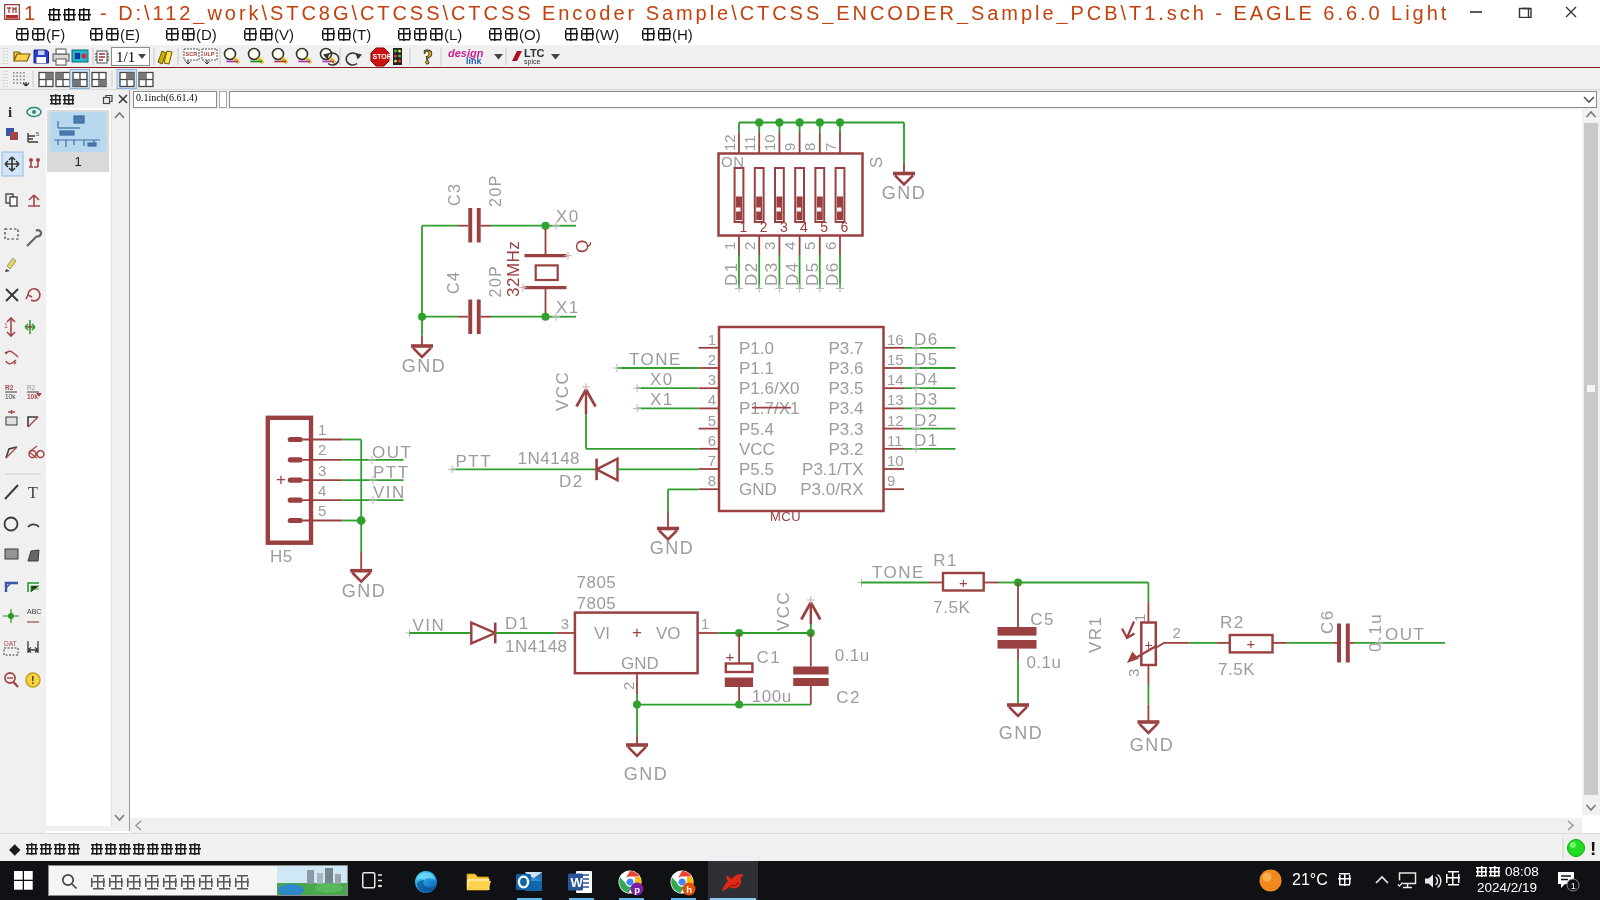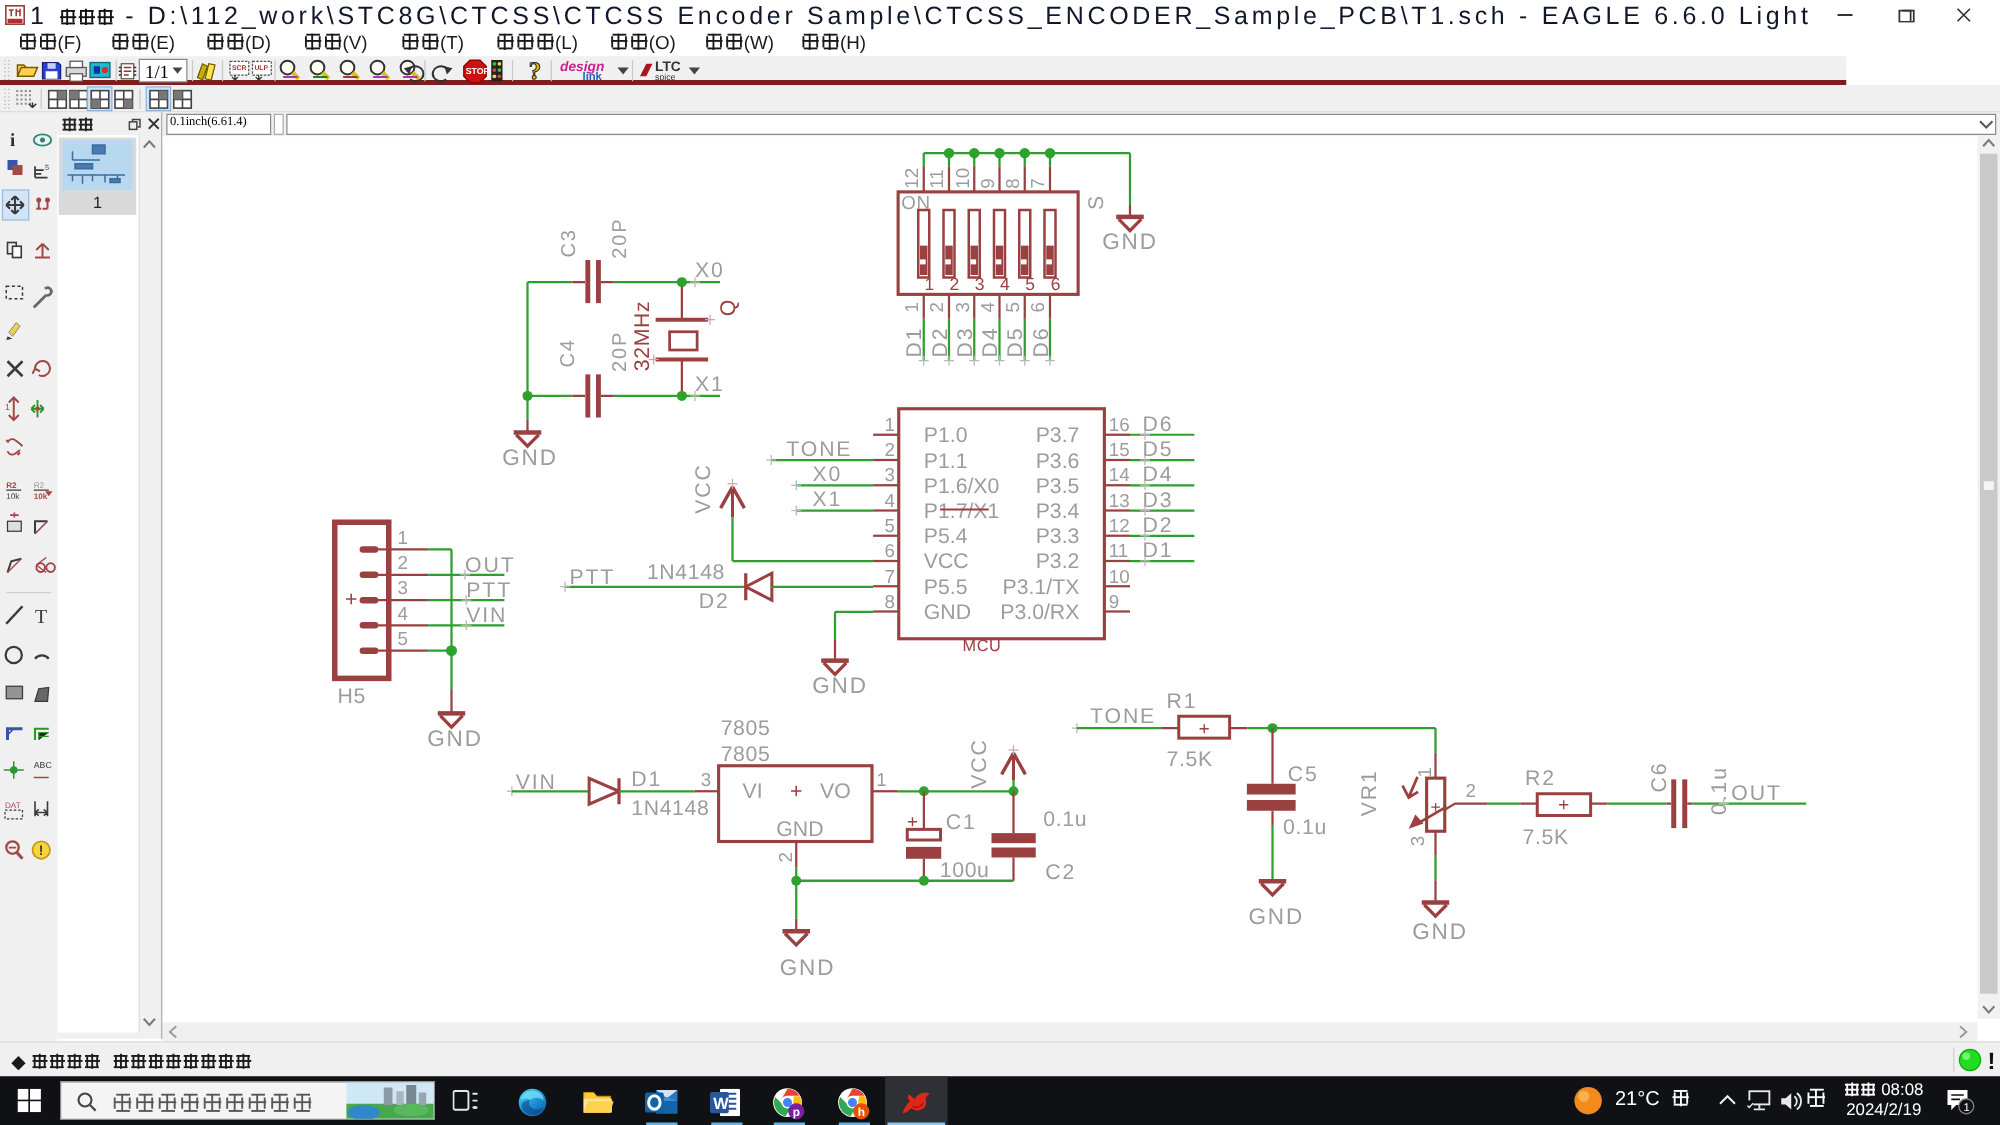--- a/index.html
+++ b/index.html
@@ -17,40 +17,40 @@
 .cj.s14{width:14px;height:14px}
 </style></head>
 <body>
 <div id="root">
 <div class="abs" style="left:0;top:0;width:1600px;height:24px;background:#ffffff">
 <svg class="abs" style="left:4px;top:4px" width="16" height="16">
  <rect x="0.5" y="0.5" width="15" height="15" fill="#fff" stroke="#9a4040" stroke-width="1.6"></rect>
  <rect x="2" y="11" width="12" height="3.5" fill="#b03030"></rect>
  <path d="M3,4 h4 M5,4 v5 M9,3 v6 M9,5 h3 M12,3 v6" stroke="#9a4040" stroke-width="1.3" fill="none"></path>
 </svg>
-<div class="abs" style="left:24px;top:2px;font-size:20px;letter-spacing:2.95px;color:#0f172a;white-space:nowrap">1 <span class="cj" style="color:#111"></span><span class="cj" style="color:#111"></span><span class="cj" style="color:#111"></span> - D:\112_work\STC8G\CTCSS\CTCSS Encoder Sample\CTCSS_ENCODER_Sample_PCB\T1.sch - EAGLE 6.6.0 Light</div>
+<div class="abs" style="left:24px;top:2px;font-size:20px;letter-spacing:2.95px;color:#c2410c;white-space:nowrap">1 <span class="cj" style="color:#111"></span><span class="cj" style="color:#111"></span><span class="cj" style="color:#111"></span> - D:\112_work\STC8G\CTCSS\CTCSS Encoder Sample\CTCSS_ENCODER_Sample_PCB\T1.sch - EAGLE 6.6.0 Light</div>
 <svg class="abs" style="left:1464px;top:6px" width="120" height="12">
  <line x1="6" y1="6" x2="18" y2="6" stroke="#333" stroke-width="1.6"></line>
  <rect x="55.5" y="2.5" width="9" height="9" fill="none" stroke="#333" stroke-width="1.4"></rect>
  <path d="M58,2.5 v-0 M58,2.5 h9 v9 h-2" fill="none" stroke="#333" stroke-width="1.4"></path>
  <path d="M102,1 l10,10 M112,1 l-10,10" stroke="#333" stroke-width="1.4"></path>
 </svg>
 </div>
     <div class="abs" style="left:0;top:24px;width:1600px;height:21px;background:#ffffff;font-size:15px;color:#1a1a1a">
       <div class="abs" style="left:14px;top:2px;white-space:nowrap"><span class="cj s14"></span><span class="cj s14"></span>(F)</div>
       <div class="abs" style="left:88px;top:2px;white-space:nowrap"><span class="cj s14"></span><span class="cj s14"></span>(E)</div>
       <div class="abs" style="left:164px;top:2px;white-space:nowrap"><span class="cj s14"></span><span class="cj s14"></span>(D)</div>
       <div class="abs" style="left:242px;top:2px;white-space:nowrap"><span class="cj s14"></span><span class="cj s14"></span>(V)</div>
       <div class="abs" style="left:320px;top:2px;white-space:nowrap"><span class="cj s14"></span><span class="cj s14"></span>(T)</div>
       <div class="abs" style="left:396px;top:2px;white-space:nowrap"><span class="cj s14"></span><span class="cj s14"></span><span class="cj s14"></span>(L)</div>
       <div class="abs" style="left:487px;top:2px;white-space:nowrap"><span class="cj s14"></span><span class="cj s14"></span>(O)</div>
       <div class="abs" style="left:563px;top:2px;white-space:nowrap"><span class="cj s14"></span><span class="cj s14"></span>(W)</div>
       <div class="abs" style="left:640px;top:2px;white-space:nowrap"><span class="cj s14"></span><span class="cj s14"></span>(H)</div>
     </div>
-    <div class="abs" style="left:0;top:45px;width:1477px;height:23px;background:#f0f0f0;border-bottom:4px solid #7f1d1d">
+    <div class="abs" style="left:0;top:45px;width:1600px;height:23px;background:#f0f0f0;border-bottom:1px solid #7f1d1d">
 <svg class="abs" style="left:0;top:0" width="1600" height="23">
  <g stroke="#b5b5b5" stroke-width="1" stroke-dasharray="1,2">
   <line x1="4" y1="3" x2="4" y2="20"></line>
           <line x1="7" y1="3" x2="7" y2="20"></line>
  </g>
 
  <path d="M14,16 l3,-7 h13 l-3,7 z M14,16 v-9 h5 l2,2 h6" fill="#ffd24d" stroke="#7a5a00" stroke-width="1.2"></path>
 
  <path d="M34,5 h12.5 l2,2 v11 h-14.5 z" fill="#2a3fd0" stroke="#14237a"></path>
  <rect x="38" y="5.5" width="6.5" height="4.5" fill="#c8d0f8"></rect>

